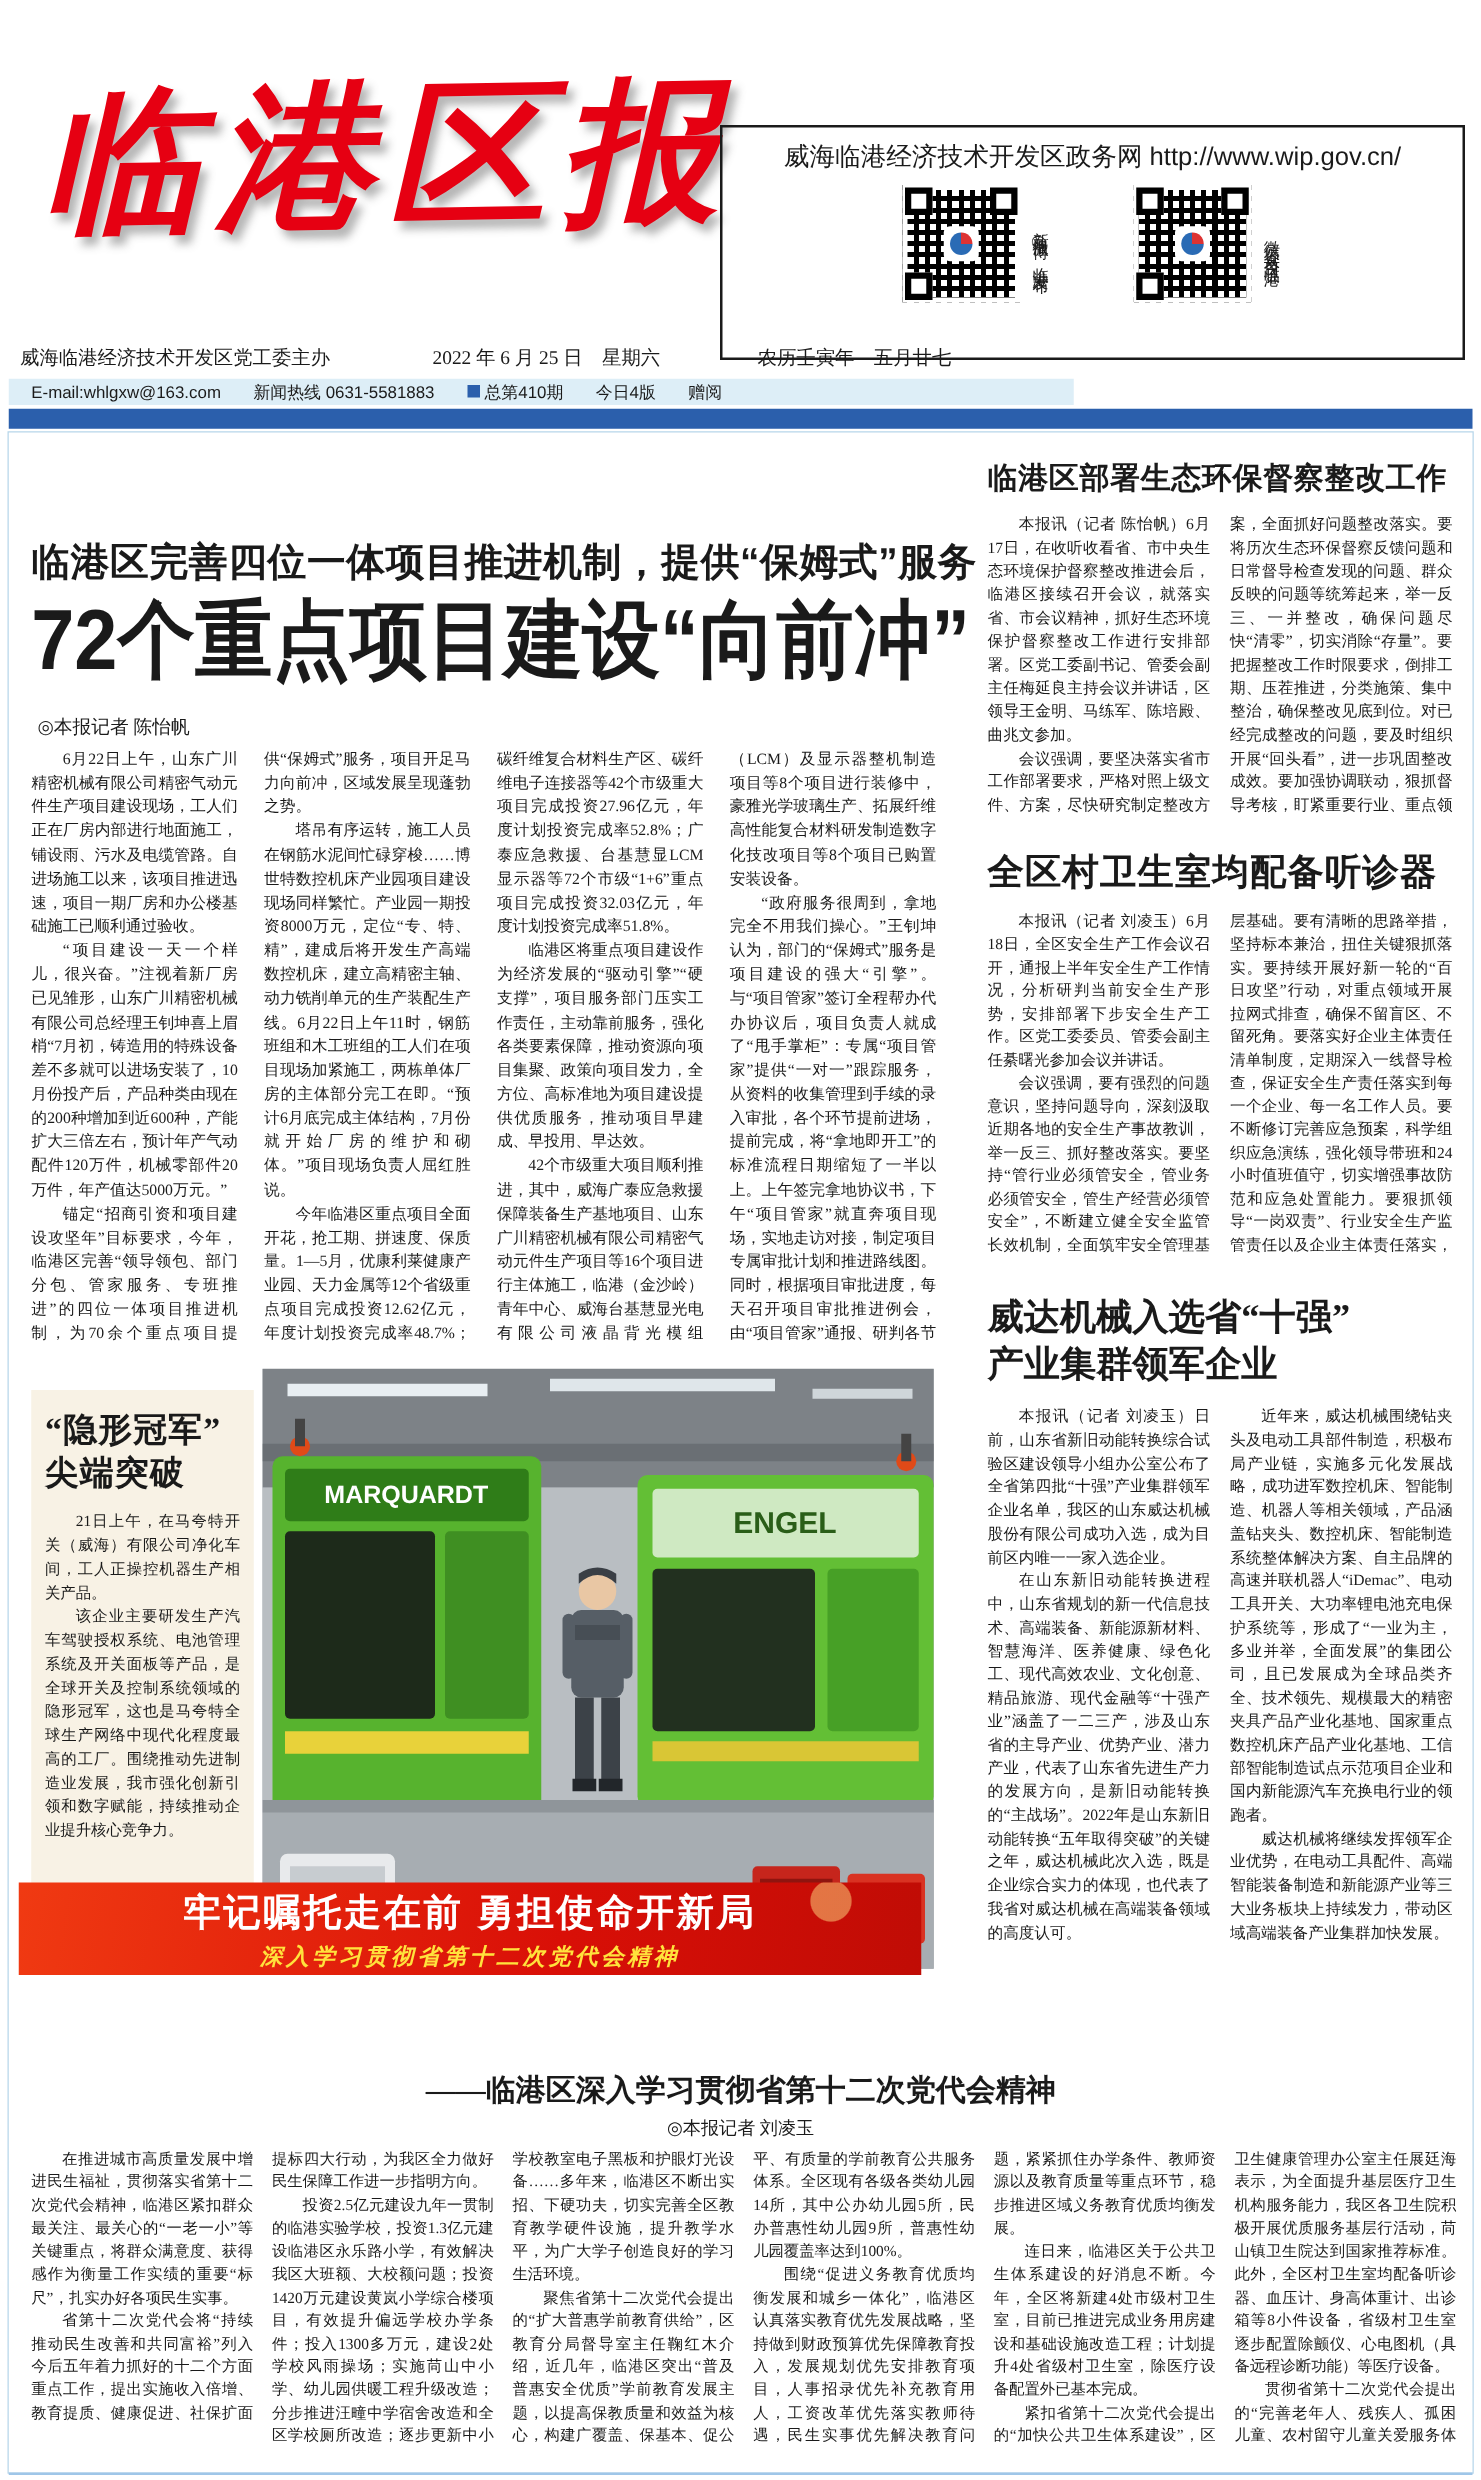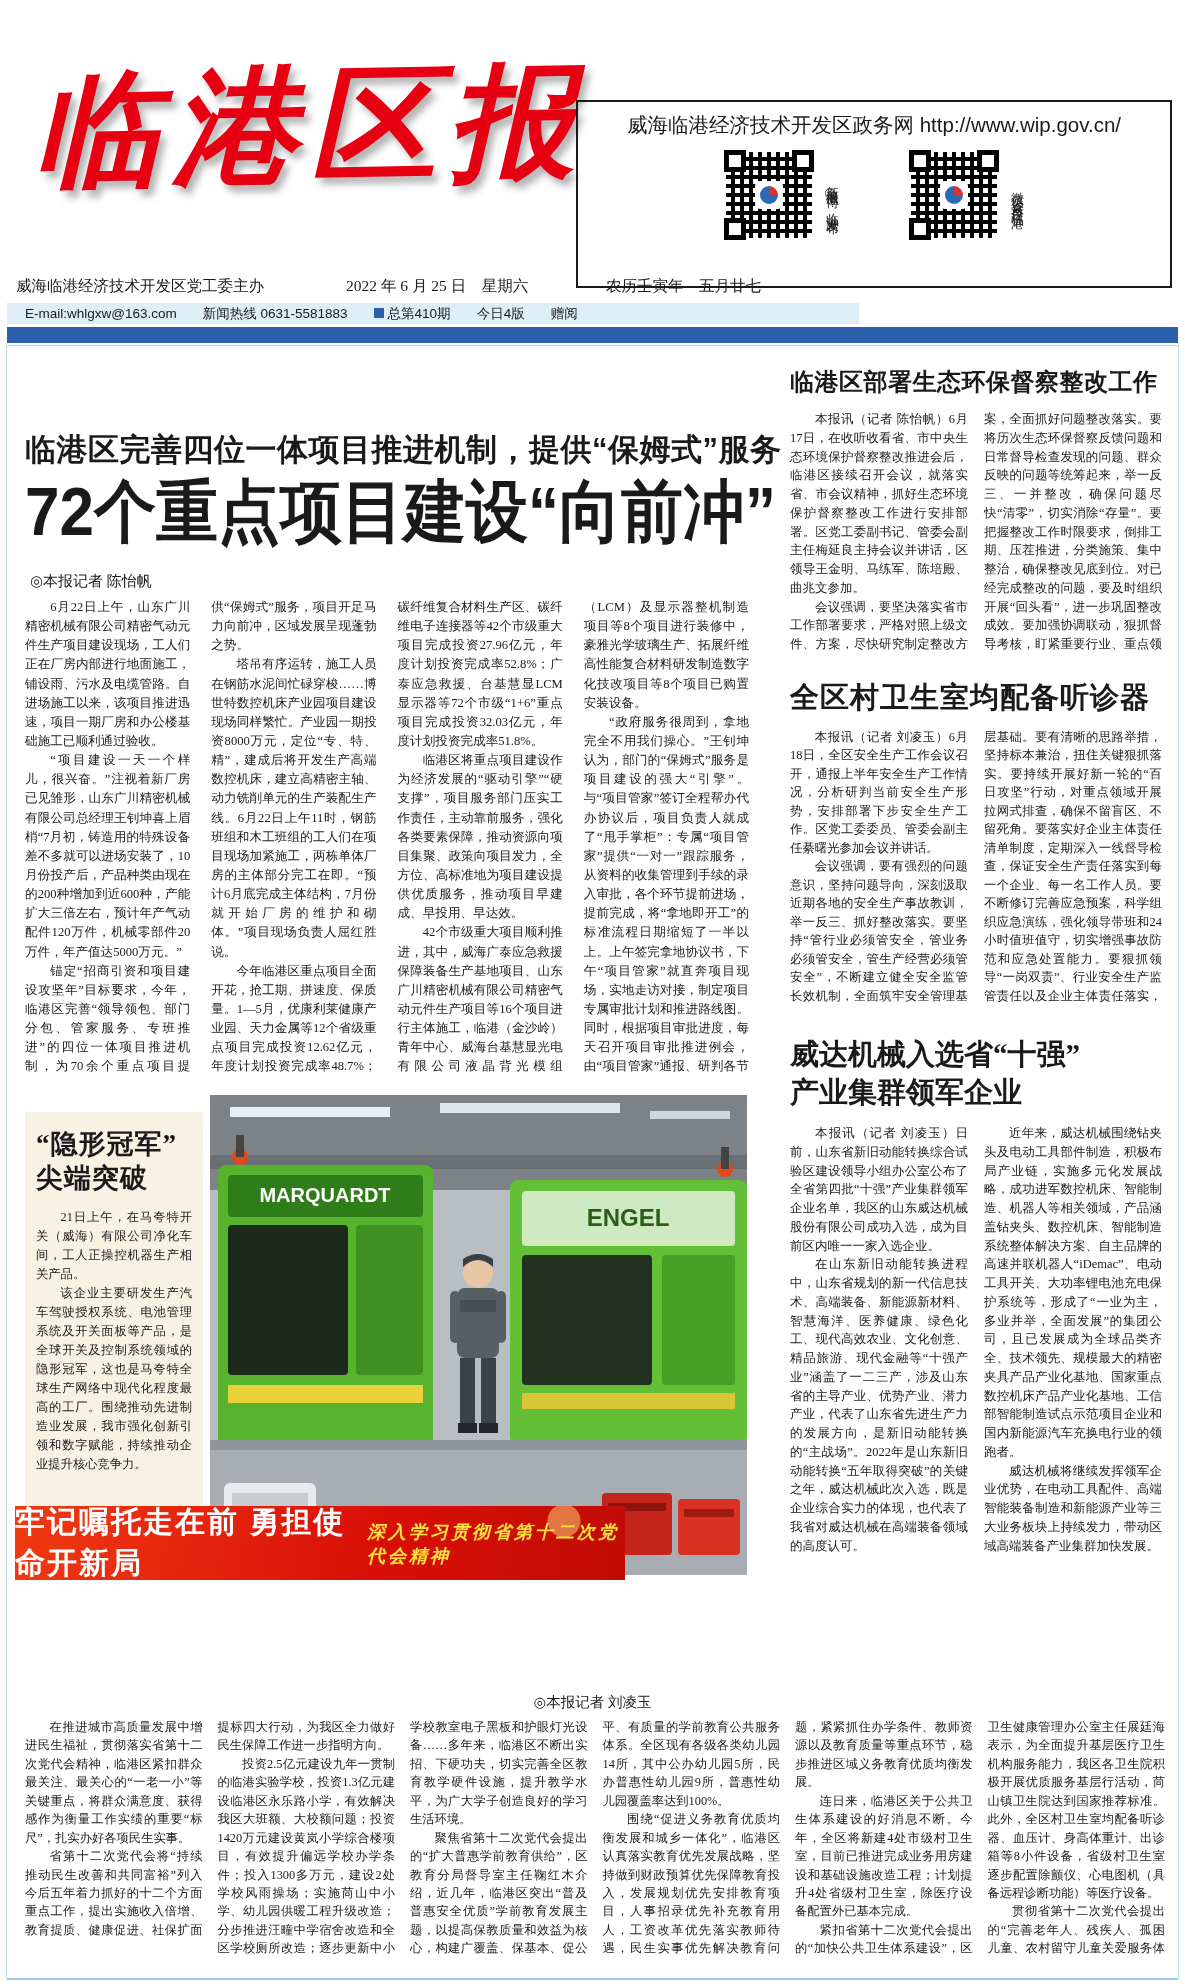--- a/index.html
+++ b/index.html
@@ -73,24 +73,24 @@
     font-size:12.5px;line-height:1.5;text-align:justify;overflow:hidden;}
   .sb-h2{position:absolute;left:790px;top:678px;width:372px;font-size:29px;font-weight:900;
     letter-spacing:1px;white-space:nowrap;}
   .sb-b2{position:absolute;left:790px;top:728px;width:372px;height:292px;column-count:2;column-gap:16px;
     font-size:12.4px;line-height:1.49;text-align:justify;overflow:hidden;}
   .sb-h3{position:absolute;left:790px;top:1036px;width:372px;font-size:29px;font-weight:900;line-height:1.3;}
   .sb-b3{position:absolute;left:790px;top:1124px;width:372px;height:440px;column-count:2;column-gap:16px;
     font-size:12.5px;line-height:1.5;text-align:justify;overflow:hidden;}
 
   
-  .bot-banner{position:absolute;left:15px;top:1506px;width:610px;height:74px;
+  .bot-banner{position:absolute;left:15px;top:1506px;width:722px;height:74px;
     background:radial-gradient(circle at 90% 20%,rgba(255,220,130,.5) 0 16px,transparent 17px),
                linear-gradient(100deg,#f03a12,#d90f07 60%,#c00c05);
-    display:flex;flex-direction:row;align-items:center;justify-content:center;color:#fff;}
+    display:flex;flex-direction:column;align-items:center;justify-content:center;color:#fff;}
   .bot-banner .l1{font-size:30px;font-weight:900;font-family:"Liberation Sans","DejaVu Sans",sans-serif;letter-spacing:2px;}
   .bot-banner .l2{font-size:18px;font-weight:700;font-style:italic;color:#ffe23c;letter-spacing:3px;margin-top:2px;}
   .bot-headline{position:absolute;left:0;top:1590px;width:1185px;text-align:center;font-size:52px;
     font-weight:900;letter-spacing:1px;}
   .bot-subhead{position:absolute;left:0;top:1656px;width:1185px;text-align:center;font-size:24px;font-weight:700;}
   .bot-byline{position:absolute;left:0;top:1693px;width:1185px;text-align:center;font-size:14.5px;}
   .bot-body{position:absolute;left:25px;top:1718px;width:1140px;height:258px;column-count:6;column-gap:15px;
     font-size:12.3px;line-height:1.5;text-align:justify;overflow:hidden;}
   .bottom-rule{position:absolute;left:7px;top:1978px;width:1171px;height:2px;background:#9fc6e8;}
 </style>
@@ -243,20 +243,21 @@
       <p class="para">本报讯（记者 刘凌玉）日前，山东省新旧动能转换综合试验区建设领导小组办公室公布了全省第四批“十强”产业集群领军企业名单，我区的山东威达机械股份有限公司成功入选，成为目前区内唯一一家入选企业。</p>
       <p class="para">在山东新旧动能转换进程中，山东省规划的新一代信息技术、高端装备、新能源新材料、智慧海洋、医养健康、绿色化工、现代高效农业、文化创意、精品旅游、现代金融等“十强产业”涵盖了一二三产，涉及山东省的主导产业、优势产业、潜力产业，代表了山东省先进生产力的发展方向，是新旧动能转换的“主战场”。2022年是山东新旧动能转换“五年取得突破”的关键之年，威达机械此次入选，既是企业综合实力的体现，也代表了我省对威达机械在高端装备领域的高度认可。</p>
       <p class="para">近年来，威达机械围绕钻夹头及电动工具部件制造，积极布局产业链，实施多元化发展战略，成功进军数控机床、智能制造、机器人等相关领域，产品涵盖钻夹头、数控机床、智能制造系统整体解决方案、自主品牌的高速并联机器人“iDemac”、电动工具开关、大功率锂电池充电保护系统等，形成了“一业为主，多业并举，全面发展”的集团公司，且已发展成为全球品类齐全、技术领先、规模最大的精密夹具产品产业化基地、国家重点数控机床产品产业化基地、工信部智能制造试点示范项目企业和国内新能源汽车充换电行业的领跑者。</p>
       <p class="para">威达机械将继续发挥领军企业优势，在电动工具配件、高端智能装备制造和新能源产业等三大业务板块上持续发力，带动区域高端装备产业集群加快发展。</p>
     </div>
 
   <div class="bot-banner">
     <div class="l1">牢记嘱托走在前 勇担使命开新局</div>
     <div class="l2">深入学习贯彻省第十二次党代会精神</div>
   </div>
+  <div class="bot-subhead">——临港区深入学习贯彻省第十二次党代会精神</div>
   <div class="bot-byline">◎本报记者 刘凌玉</div>
   <div class="bot-body">
       <p class="para">在推进城市高质量发展中增进民生福祉，贯彻落实省第十二次党代会精神，临港区紧扣群众最关注、最关心的“一老一小”等关键重点，将群众满意度、获得感作为衡量工作实绩的重要“标尺”，扎实办好各项民生实事。</p>
       <p class="para">省第十二次党代会将“持续推动民生改善和共同富裕”列入今后五年着力抓好的十二个方面重点工作，提出实施收入倍增、教育提质、健康促进、社保扩面提标四大行动，为我区全力做好民生保障工作进一步指明方向。</p>
       <p class="para">投资2.5亿元建设九年一贯制的临港实验学校，投资1.3亿元建设临港区永乐路小学，有效解决我区大班额、大校额问题；投资1420万元建设黄岚小学综合楼项目，有效提升偏远学校办学条件；投入1300多万元，建设2处学校风雨操场；实施苘山中小学、幼儿园供暖工程升级改造；分步推进汪疃中学宿舍改造和全区学校厕所改造；逐步更新中小学校教室电子黑板和护眼灯光设备……多年来，临港区不断出实招、下硬功夫，切实完善全区教育教学硬件设施，提升教学水平，为广大学子创造良好的学习生活环境。</p>
       <p class="para">聚焦省第十二次党代会提出的“扩大普惠学前教育供给”，区教育分局督导室主任鞠红木介绍，近几年，临港区突出“普及普惠安全优质”学前教育发展主题，以提高保教质量和效益为核心，构建广覆盖、保基本、促公平、有质量的学前教育公共服务体系。全区现有各级各类幼儿园14所，其中公办幼儿园5所，民办普惠性幼儿园9所，普惠性幼儿园覆盖率达到100%。</p>
       <p class="para">围绕“促进义务教育优质均衡发展和城乡一体化”，临港区认真落实教育优先发展战略，坚持做到财政预算优先保障教育投入，发展规划优先安排教育项目，人事招录优先补充教育用人，工资改革优先落实教师待遇，民生实事优先解决教育问题，紧紧抓住办学条件、教师资源以及教育质量等重点环节，稳步推进区域义务教育优质均衡发展。</p>
       <p class="para">连日来，临港区关于公共卫生体系建设的好消息不断。今年，全区将新建4处市级村卫生室，目前已推进完成业务用房建设和基础设施改造工程；计划提升4处省级村卫生室，除医疗设备配置外已基本完成。</p>
       <p class="para">紧扣省第十二次党代会提出的“加快公共卫生体系建设”，区卫生健康管理办公室主任展廷海表示，为全面提升基层医疗卫生机构服务能力，我区各卫生院积极开展优质服务基层行活动，苘山镇卫生院达到国家推荐标准。此外，全区村卫生室均配备听诊器、血压计、身高体重计、出诊箱等8小件设备，省级村卫生室逐步配置除颤仪、心电图机（具备远程诊断功能）等医疗设备。</p>
       <p class="para">贯彻省第十二次党代会提出的“完善老年人、残疾人、孤困儿童、农村留守儿童关爱服务体系”，区社会工作部副部长于晓辉表示，按照“整合资源，集中供养，集中管理”思路，临港区管委投资5000万元高标准建设目前全市唯一一处实现全区域特困老人集中供养、集中管理的临港区社会福利中心，项目建成养老床位350张，并配套设置护理站、康复站、多功能室、阅览室、医疗保健室、洗衣房等，可为144名已入住的特困老年人提供生活照料、医疗护理、精神慰藉、健身康复等全方位服务。</p>

